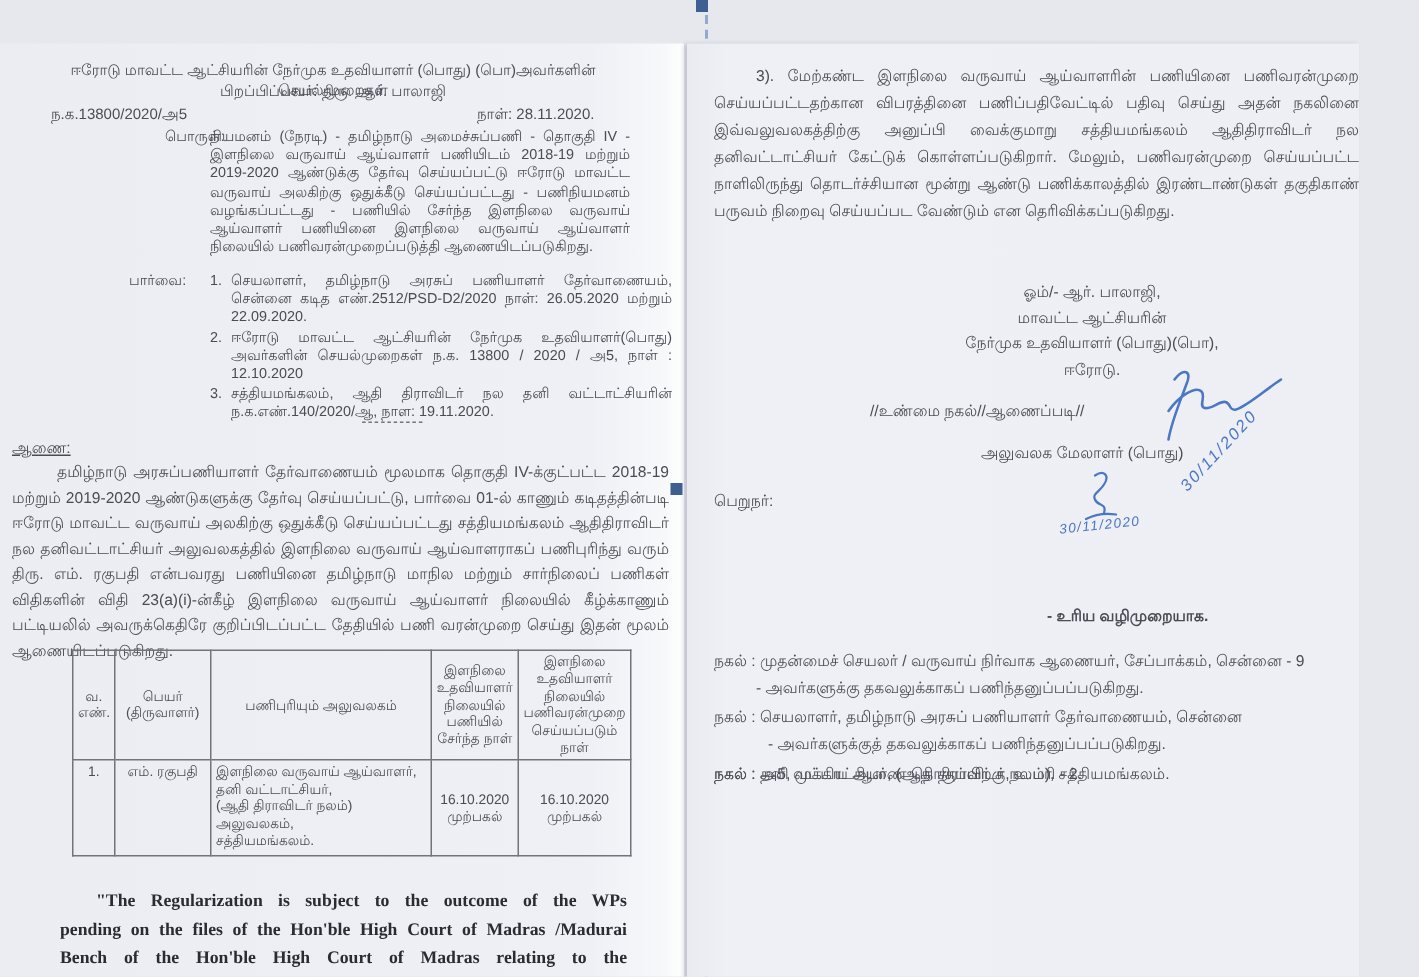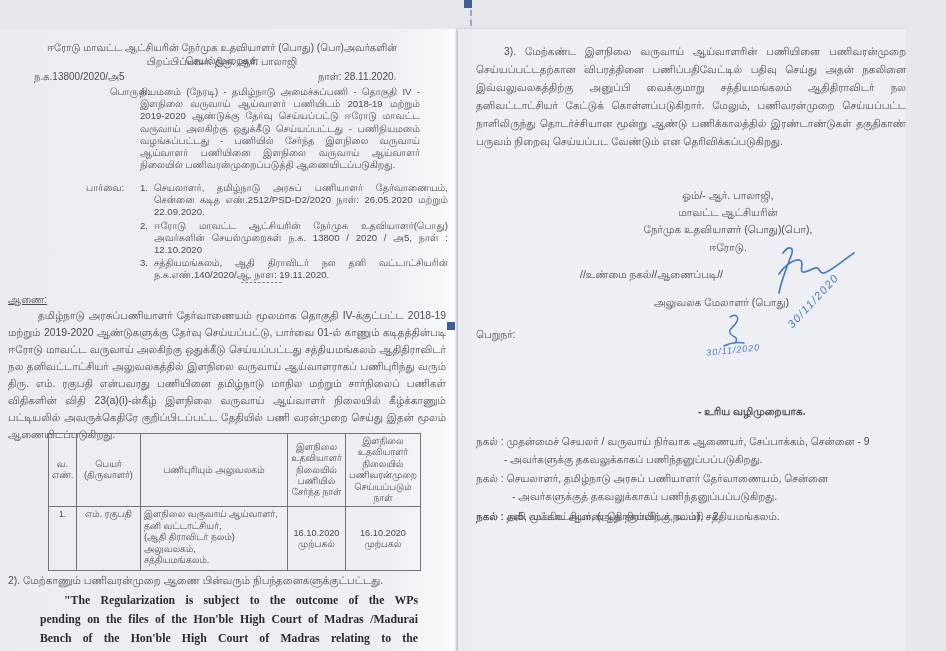--- a/index.html
+++ b/index.html
@@ -114,21 +114,20 @@
 அலுவலகம்,
 சத்தியமங்கலம்.</td>
       <td class="center pre">16.10.2020
 முற்பகல்</td>
       <td class="center pre">16.10.2020
 முற்பகல்</td>
     </tr>
   </tbody>
     </table>
 
-  <div class="t body-lg" style="left:8px;top:543px;width:440px;">2). மேற்காணும் பணிவரன்முறை ஆணை பின்வரும் நிபந்தனைகளுக்குட்பட்டது.</div>
 
   <div class="t eng just" style="left:40px;top:562px;width:378px;text-indent:24px;">"The Regularization is subject to the outcome of the WPs pending on the files of the Hon'ble High Court of Madras /Madurai Bench of the Hon'ble High Court of Madras relating to the recruitment to the post included in Combined Civil Services Examination -IV for the year 2018-19 and 2019-2020".</div>
 </div>
 
 <div class="perf"></div>
 <div class="mark" style="left:464px;top:0;"></div>
 <div class="mark" style="left:447px;top:322px;"></div>
 <div class="mark" style="left:466px;top:479px;width:6px;height:6px;"></div>
 <div class="mark" style="left:467px;top:638px;"></div>
 <div class="mark" style="left:713px;top:638px;width:7px;height:7px;"></div>

